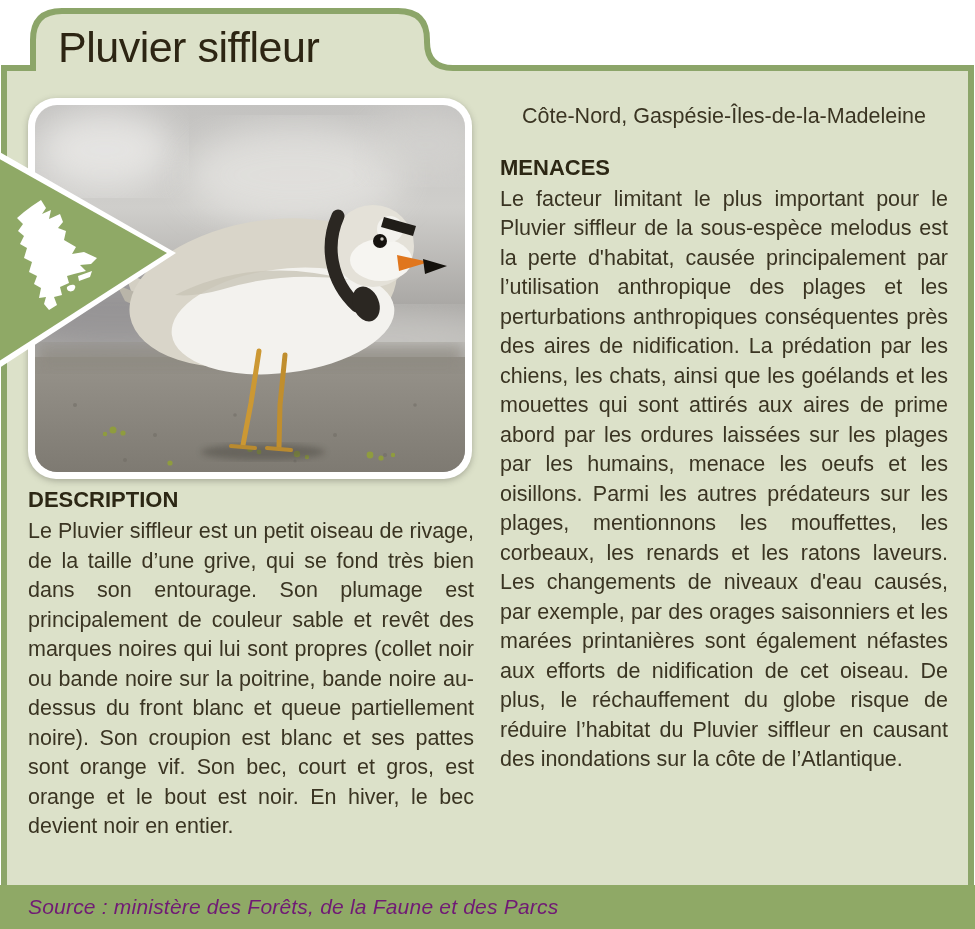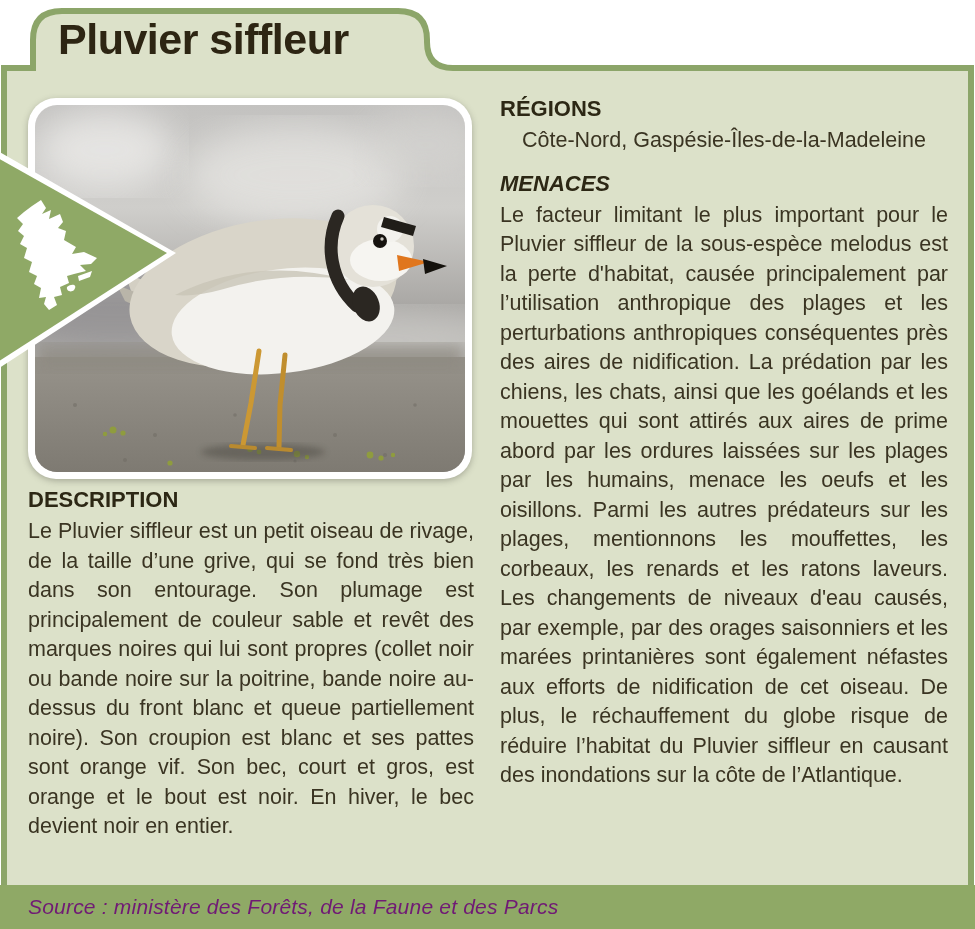--- a/index.html
+++ b/index.html
@@ -5,42 +5,42 @@
   html,body { margin:0; padding:0; background:#ffffff; }
   .canvas {
     position:relative; width:975px; height:929px; overflow:hidden;
     background:#ffffff;
     font-family:"Liberation Sans", sans-serif;
   }
   .abs { position:absolute; }
   svg { display:block; }
 
   .page-title {
-    position:absolute; left:58px; top:16px;
-    font-size:43px; line-height:46px; font-weight:700;
+    position:absolute; left:58px; top:24px;
+    font-size:43px; line-height:46px; font-weight:400;
     letter-spacing:-0.5px; color:#2d2513;
   }
 
   .photo-card {
     position:absolute; left:28px; top:98px; width:430px; height:367px;
     background:#ffffff; border-radius:28px; padding:7px;
     box-shadow:0 2px 6px rgba(70,70,60,0.35);
   }
   .photo-card svg { border-radius:22px; }
 
   .col { position:absolute; color:#3a3422; }
   .col h2 {
     margin:0; font-size:22px; line-height:24px; font-weight:700; color:#2c2714;
   }
   .col p {
     margin:5px 0 0 0; font-size:21.5px; line-height:29.5px;
     text-align:justify;
   }
   .col p.single { text-align:center; }
-  .col h2.spaced { margin-top:16px;font-style:italic; }
+  .col h2.spaced { margin-top:24px; }
   .col-left  { left:28px;  top:488px; width:446px; }
   .col-right { left:500px; top:97px;  width:448px; }
 
   .source-bar {
     position:absolute; left:0; top:885px; width:975px; height:44px;
     background:#8fa966; display:flex; align-items:center;
   }
   .source-bar span {
     margin-left:28px; color:#701a75; font-style:italic;
     font-size:21px; letter-spacing:0.2px;
@@ -154,21 +154,20 @@
     <polygon points="-4,157 167,253 -4,363" fill="#8fa966"></polygon>
     <path fill="#ffffff" d="M 32 206 L 41 200 L 46 208 L 42 214 L 51 210 L 49 219 L 60 214 L 63 222 L 58 228 L 66 231 L 64 240
          L 76 247 L 72 254 L 84 252 L 97 258 L 91 264 L 80 265 L 86 271 L 74 274 L 67 276 L 69 283 L 60 287
          L 62 295 L 54 297 L 57 305 L 49 310 L 44 304 L 46 297 L 39 298 L 41 288 L 34 284 L 37 276 L 29 272
          L 32 262 L 24 258 L 27 248 L 20 244 L 24 236 L 18 231 L 23 224 L 17 218 L 24 212 Z"></path>
     <path fill="#ffffff" d="M 78 276 L 92 271 L 90 277 L 79 281 Z"></path>
     <path fill="#ffffff" d="M 67 287 C 72 283 78 285 74 290 C 71 293 66 291 67 287 Z"></path>
   </svg>
 
   <div class="col col-right">
-    <h2>RÉGIONS</h2>
     <p class="single">Côte-Nord, Gaspésie-Îles-de-la-Madeleine</p>
     <h2 class="spaced">MENACES</h2>
     <p>Le facteur limitant le plus important pour le Pluvier siffleur de la sous-espèce melodus est la perte d'habitat, causée principalement par l’utilisation anthropique des plages et les perturbations anthropiques conséquentes près des aires de nidification. La prédation par les chiens, les chats, ainsi que les goélands et les mouettes qui sont attirés aux aires de prime abord par les ordures laissées sur les plages par les humains, menace les oeufs et les oisillons. Parmi les autres prédateurs sur les plages, mentionnons les mouffettes, les corbeaux, les renards et les ratons laveurs. Les changements de niveaux d'eau causés, par exemple, par des orages saisonniers et les marées printanières sont également néfastes aux efforts de nidification de cet oiseau. De plus, le réchauffement du globe risque de réduire l’habitat du Pluvier siffleur en causant des inondations sur la côte de l’Atlantique.</p>
   </div>
 
   <div class="col col-left">
     <h2>DESCRIPTION</h2>
     <p>Le Pluvier siffleur est un petit oiseau de rivage, de la taille d’une grive, qui se fond très bien dans son entourage. Son plumage est principalement de couleur sable et revêt des marques noires qui lui sont propres (collet noir ou bande noire sur la poitrine, bande noire au-dessus du front blanc et queue partiellement noire). Son croupion est blanc et ses pattes sont orange vif. Son bec, court et gros, est orange et le bout est noir. En hiver, le bec devient noir en entier.</p>
   </div>
 

